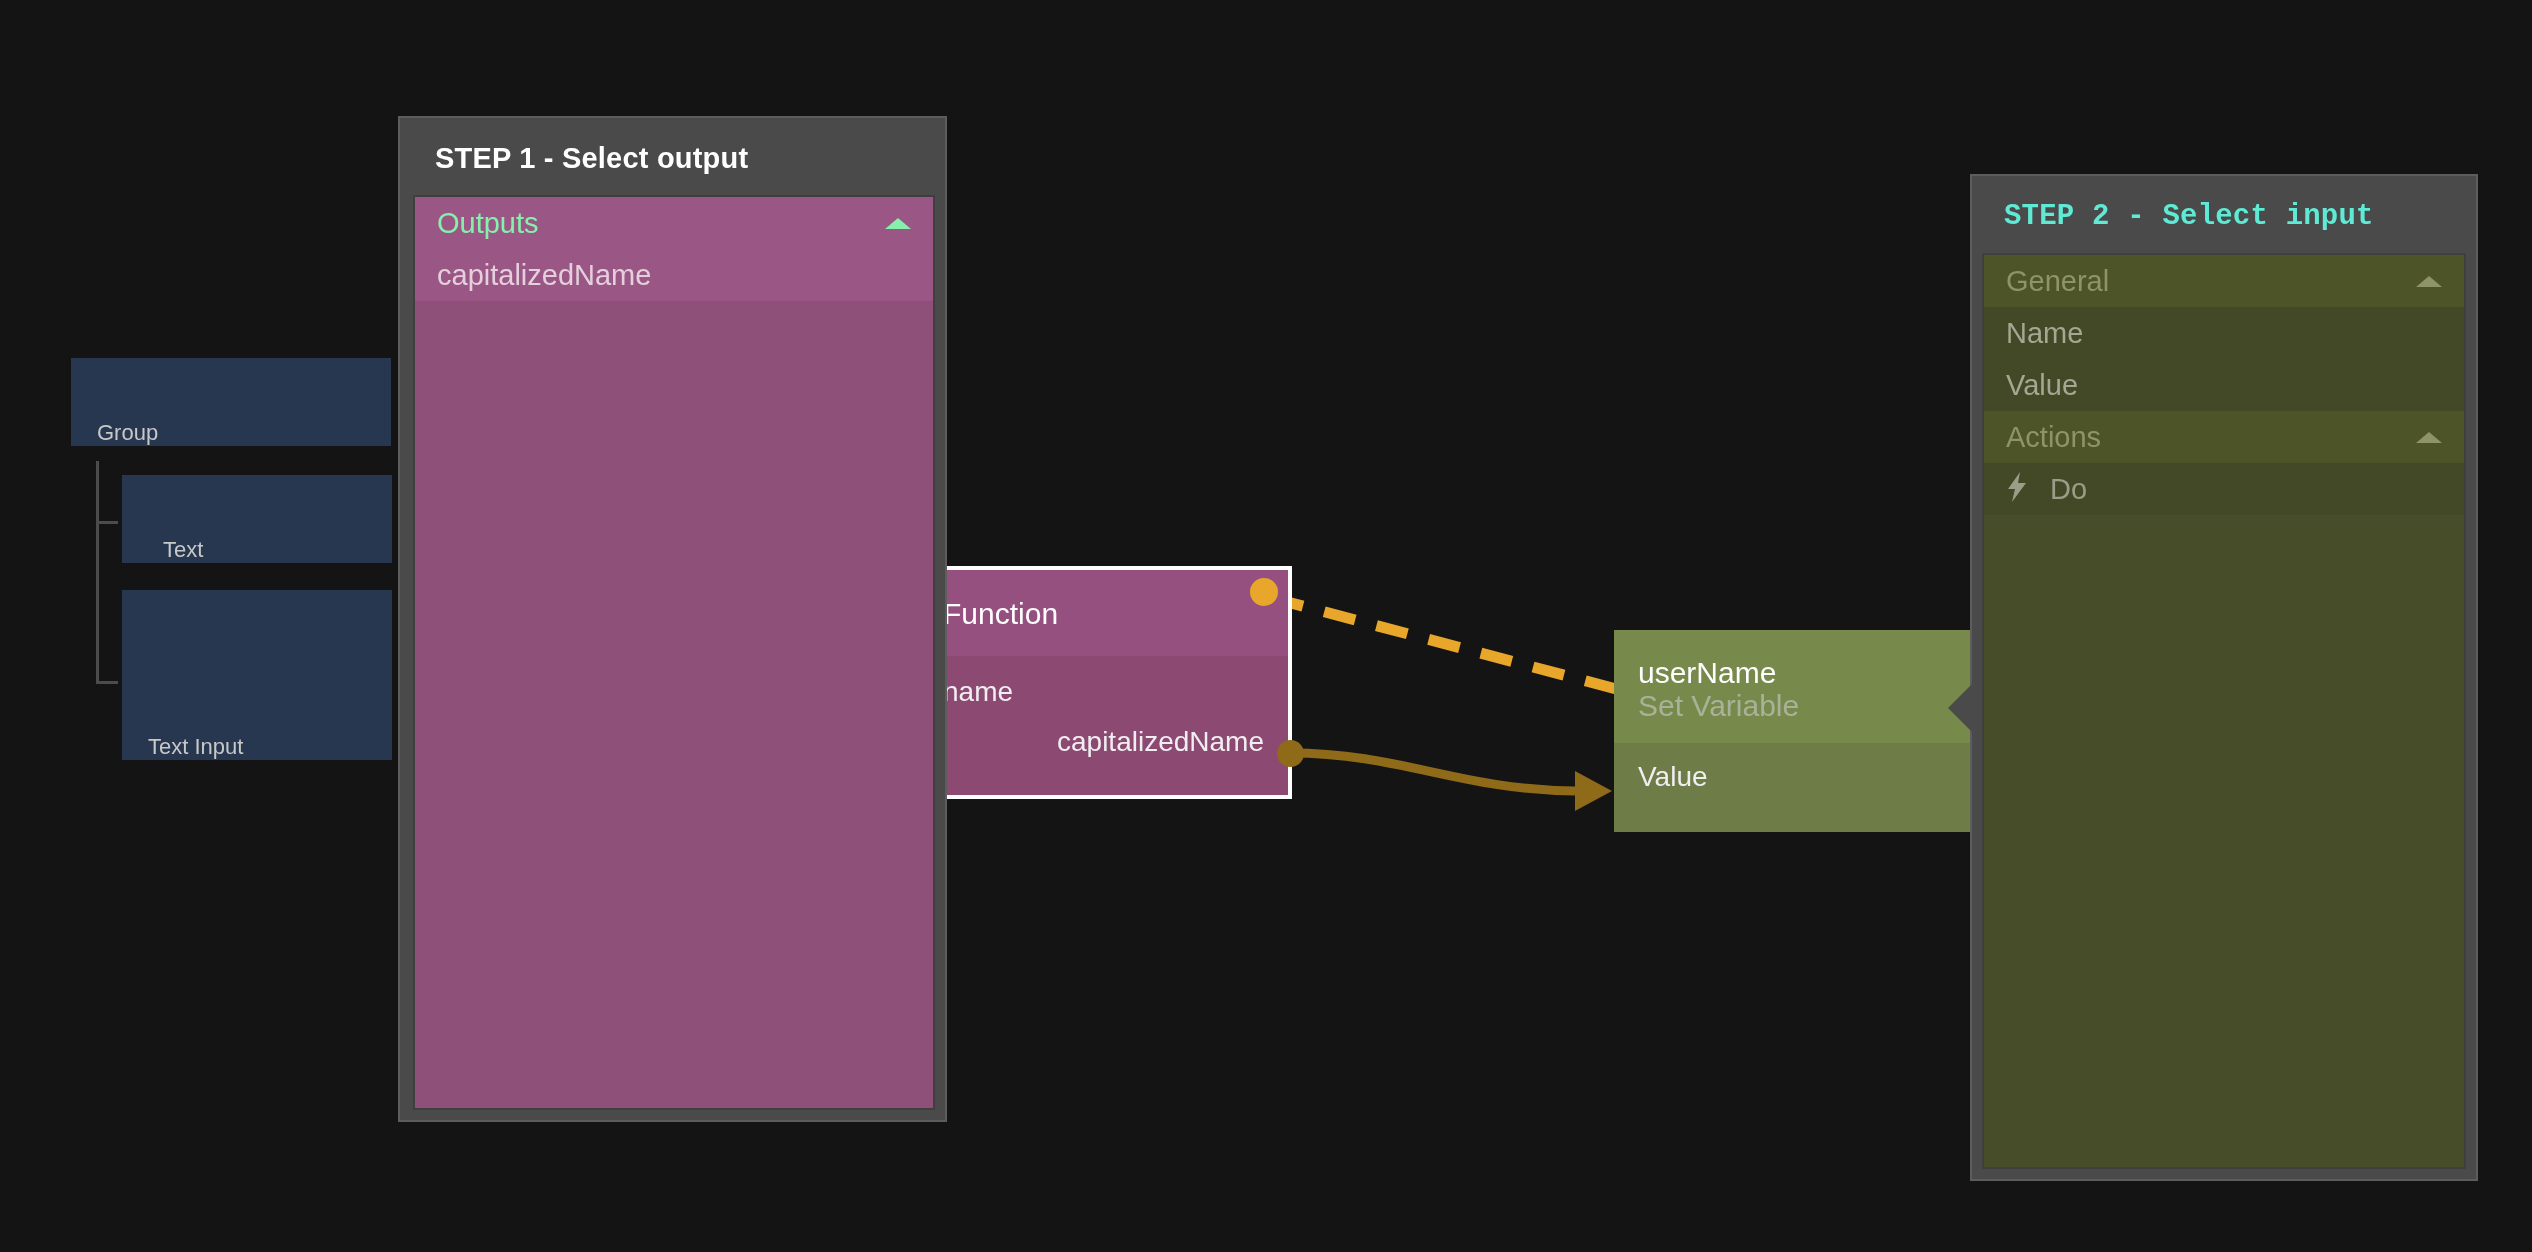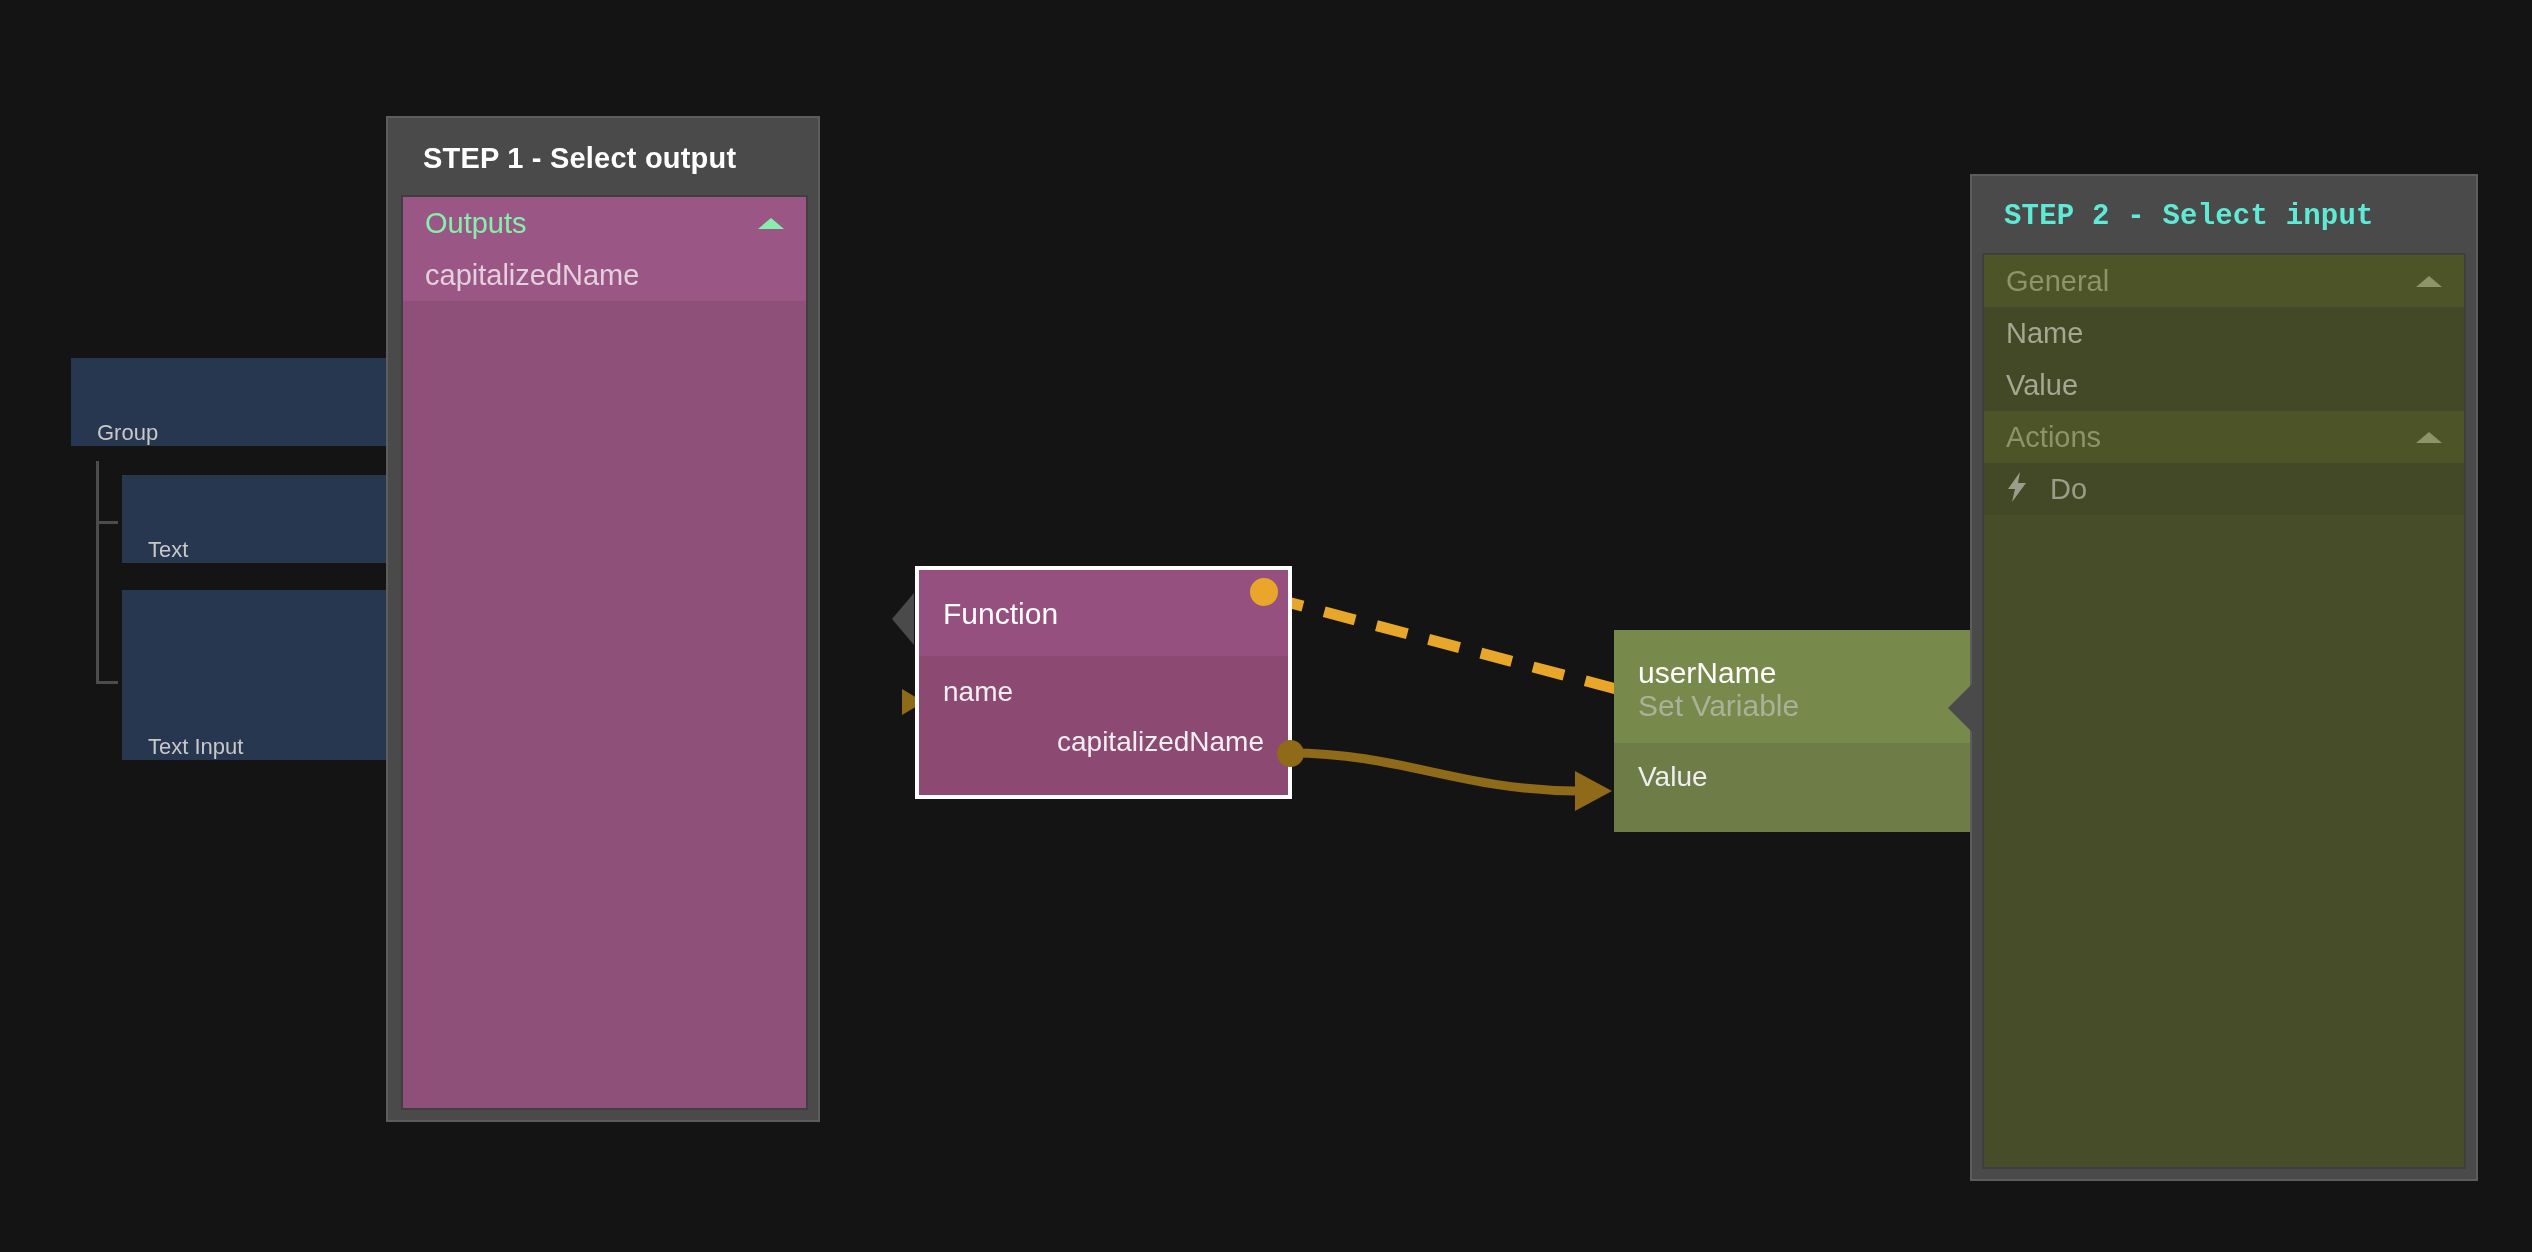--- a/index.html
+++ b/index.html
@@ -162,21 +162,21 @@
 
   <div>
     <div class="tree-item" style="left:71px; top:358px; width:320px; height:88px;">
       <span>Group</span>
     </div>
 
     <div class="tree-line" style="left:96px; top:461px; width:3px; height:222px;"></div>
     <div class="tree-tick" style="left:96px; top:521px; width:22px;"></div>
     <div class="tree-tick" style="left:96px; top:681px; width:22px;"></div>
 
-    <div class="tree-item" style="left:122px; top:475px; width:270px; height:88px;">
+    <div class="tree-item" style="left:122px; top:475px; width:270px; height:88px;padding-left:15px;">
       <span>Text</span>
     </div>
 
     <div class="tree-item" style="left:122px; top:590px; width:270px; height:170px;">
       <span>Text Input</span>
     </div>
   </div>
 
   <svg style="position:absolute; left:0; top:0; width:2532px; height:1252px; pointer-events:none;">
 
@@ -207,21 +207,21 @@
   <div class="gnode" style="left:1574px; top:630px; width:376px; height:202px; background:#6e7c47;margin-left:40px;">
     <div class="gnode-header" style="height:113px; background:#788a4b; flex-direction:column; align-items:flex-start; justify-content:center; padding-top:4px;">
       <span class="gnode-title">userName</span>
       <span class="gnode-subtitle">Set Variable</span>
     </div>
     <div class="gnode-body" style="height:89px; background:#6e7c47;">
       <div class="port-row left" style="top:18px;">Value</div>
     </div>
   </div>
 
-  <div class="step-panel" style="left:386px; top:116px; width:434px; height:1006px;padding-left:13px;">
+  <div class="step-panel" style="left:398px; top:116px; width:549px; height:1006px;padding-left:13px;">
     <div class="step-panel-title">STEP 1 - Select output</div>
     <div class="step-panel-body" style="background:#8e4f78;">
       <div class="sect-header" style="background:#9a5685; color:#86efac;">
         <span>Outputs</span>
         <span class="caret-up"></span>
       </div>
       <div class="sect-row" style="background:#9a5684; color:#e4cfdd;">
         <span>capitalizedName</span>
       </div>
     </div>

